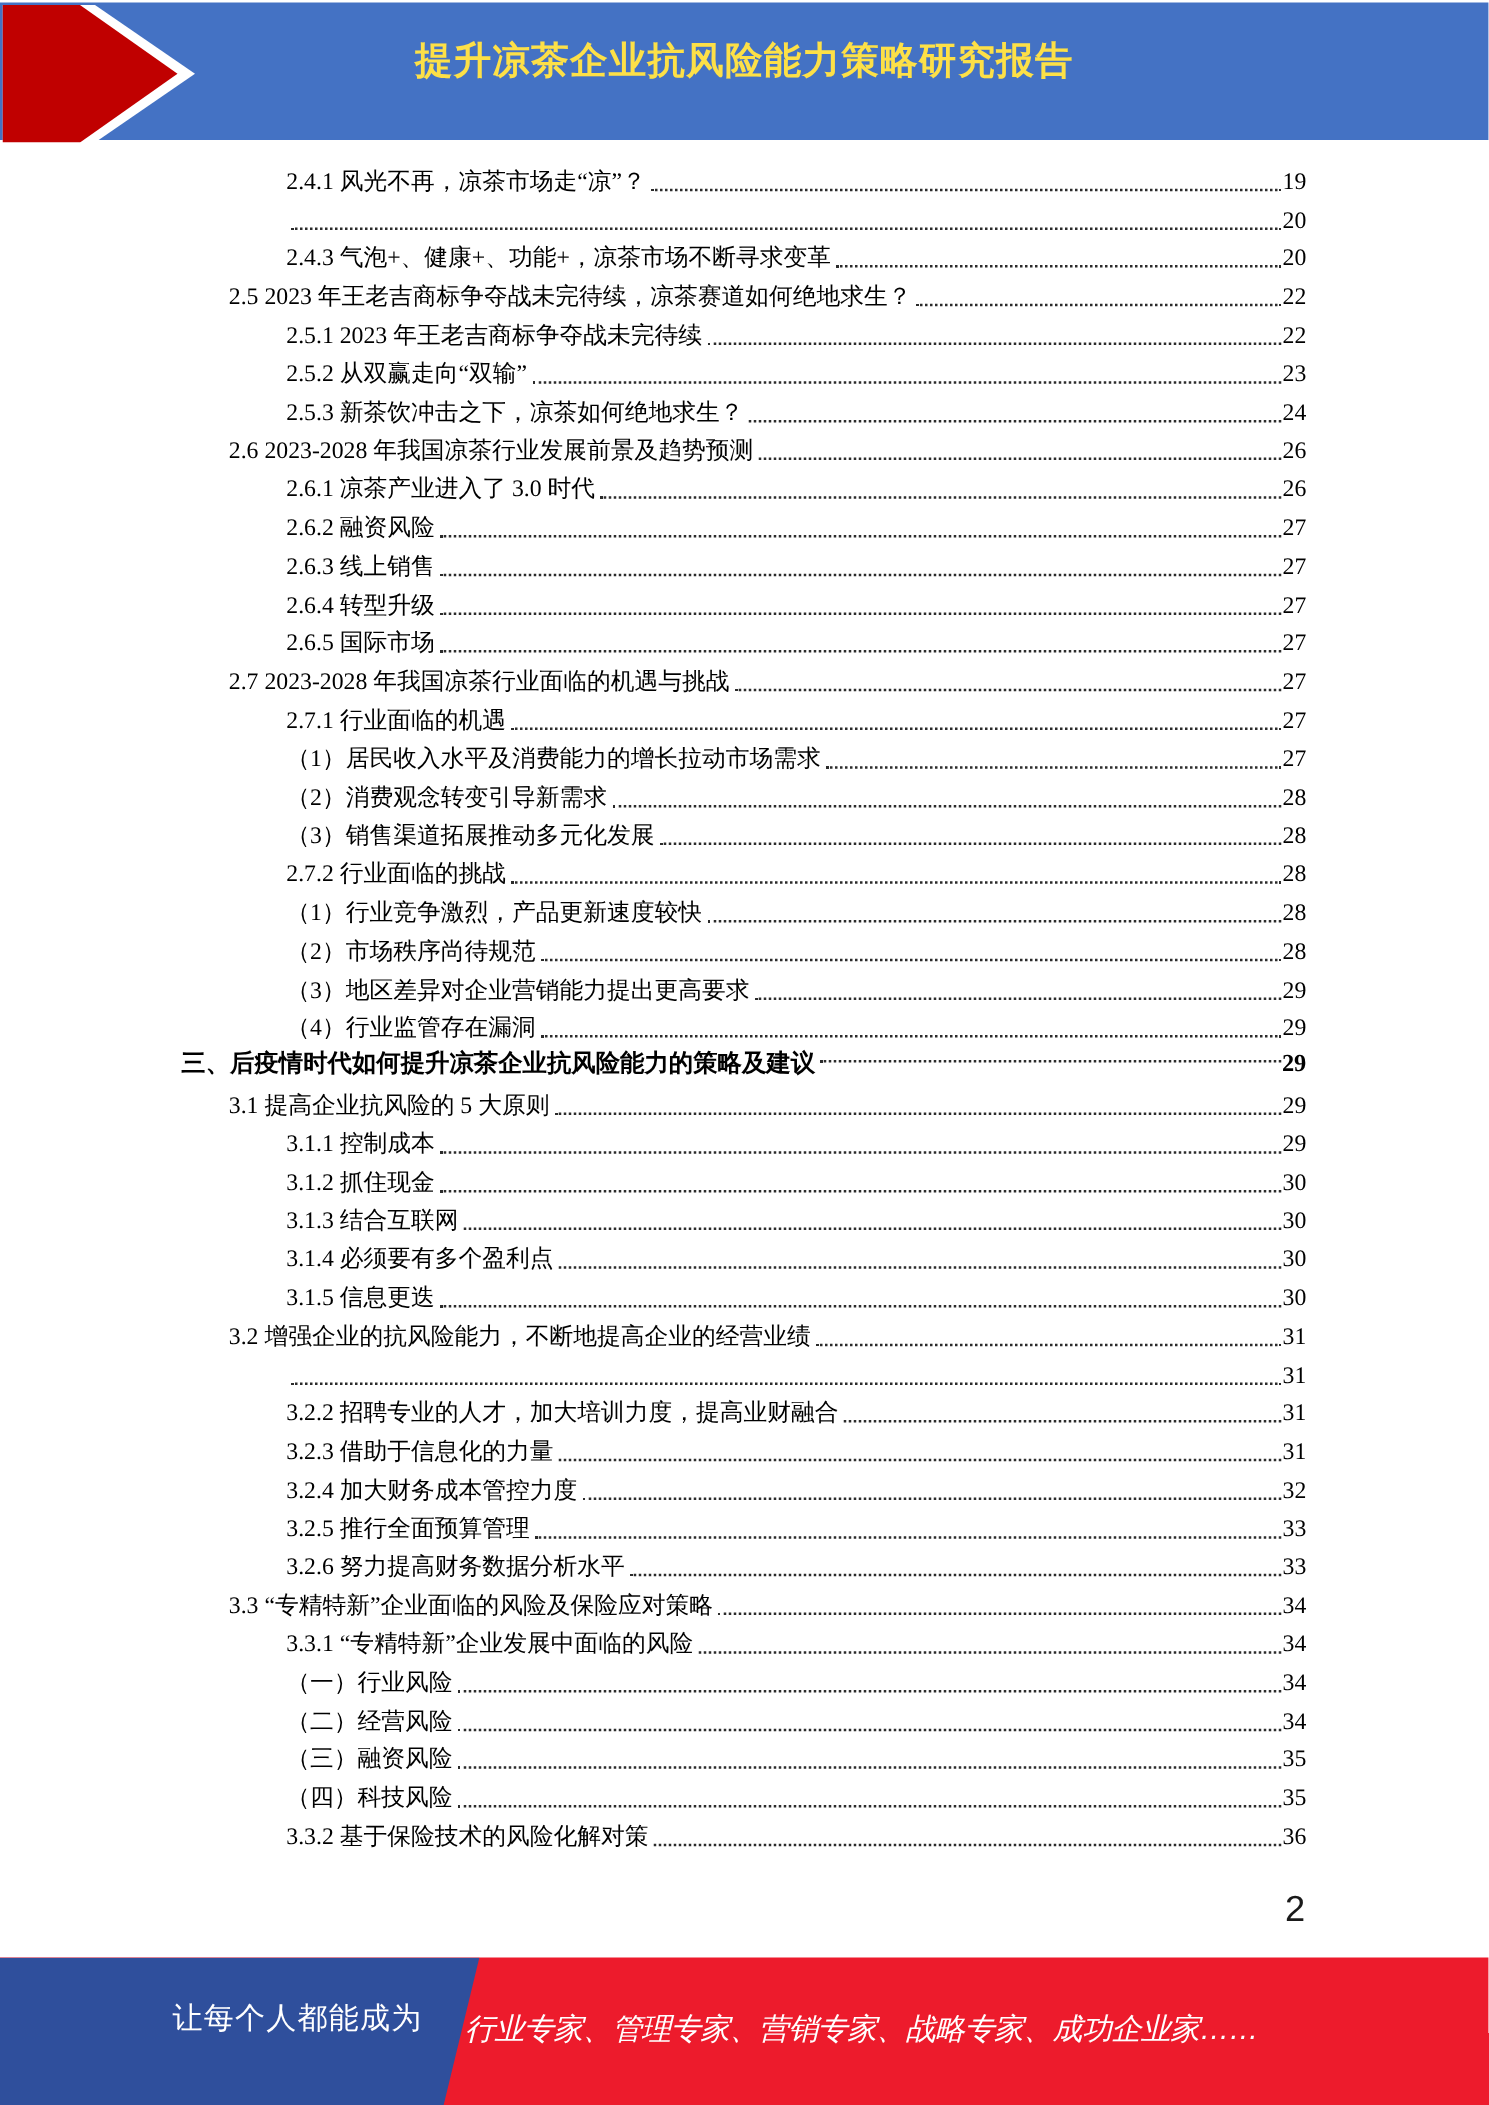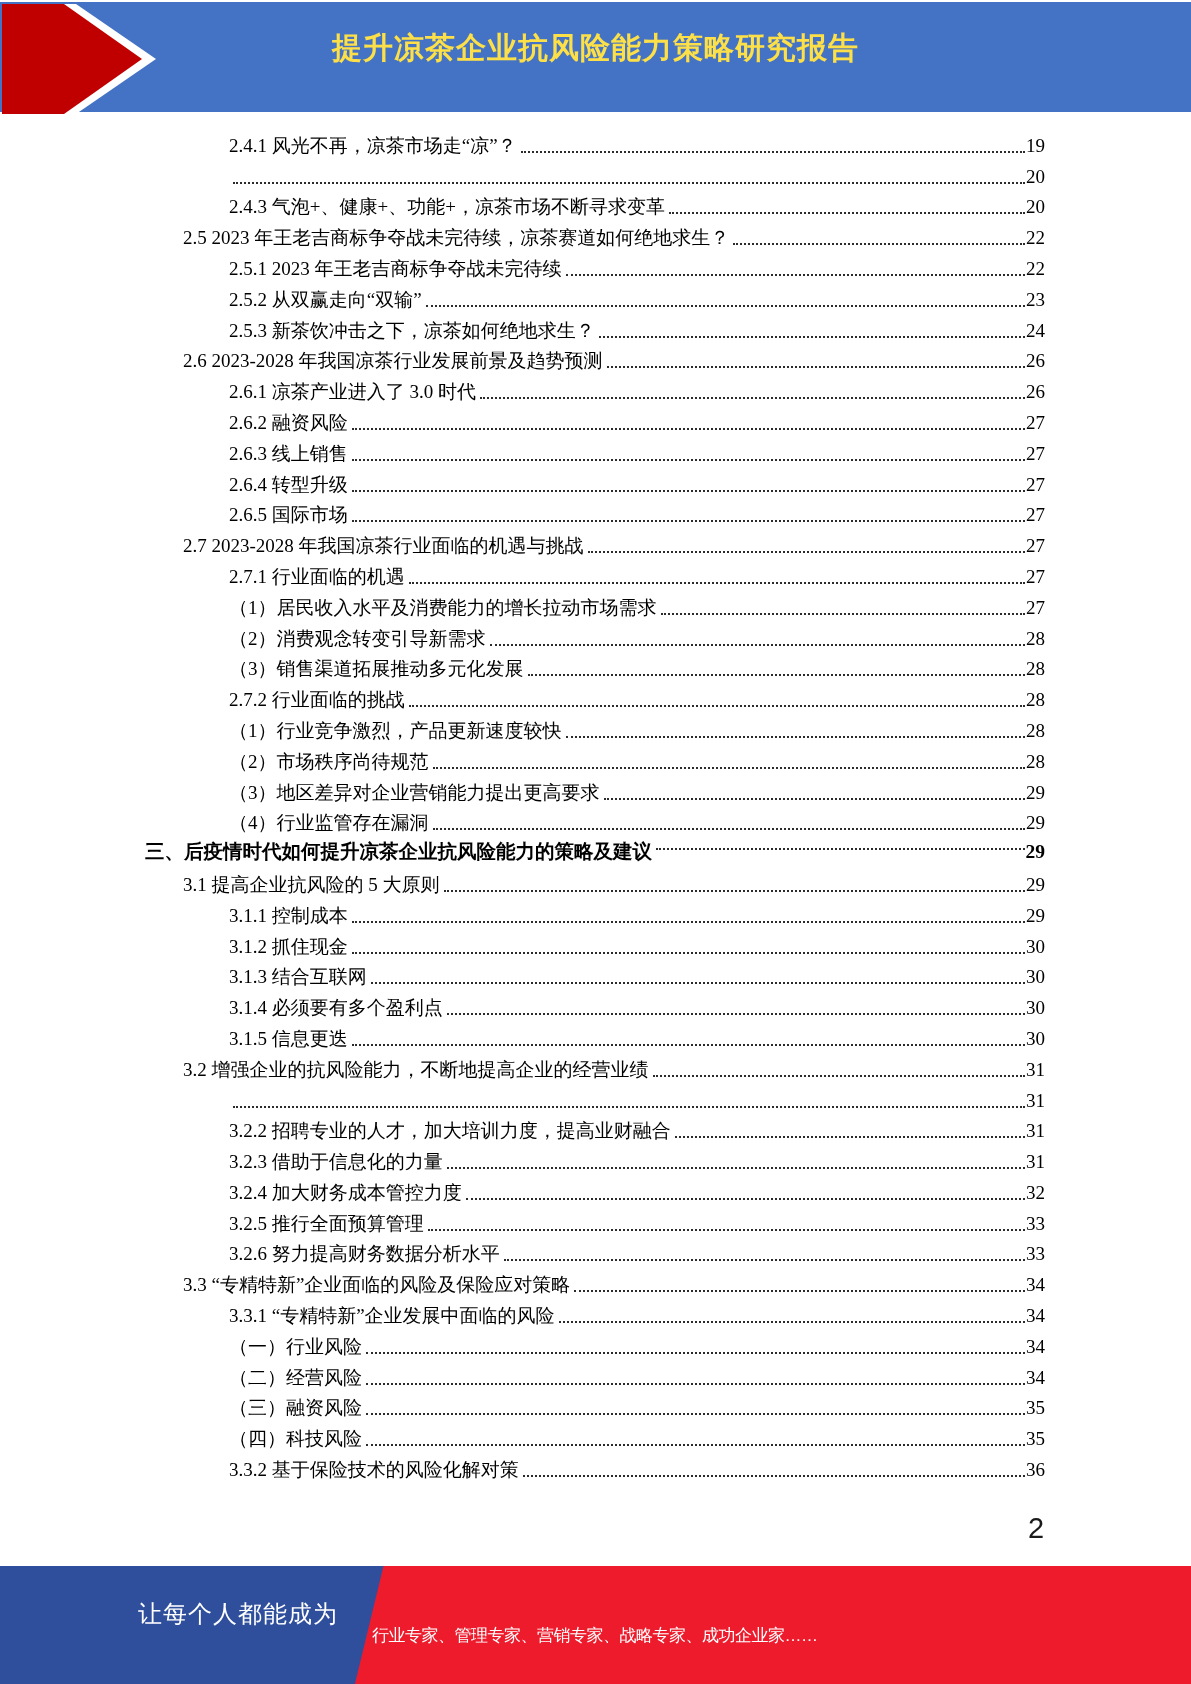--- a/index.html
+++ b/index.html
@@ -48,22 +48,23 @@
   }
   .footer-blue{
     position:absolute;inset:0;background:var(--footer-blue,#2F4F9C);
     clip-path:polygon(0 0, 32.2% 0, 29.8% 100%, 0 100%);
   }
   .footer-left-text{
     position:absolute;left:138px;top:32px;color:#fff;font-size:24px;letter-spacing:1px;
     font-family:"Liberation Sans","DejaVu Sans",sans-serif;
   }
   .footer-right-text{
-    position:absolute;left:372px;top:58px;color:#fff;font-size:17px;letter-spacing:-0.5px;
+    position:absolute;left:372px;top:41px;color:#fff;font-size:24px;letter-spacing:-0.5px;
     font-family:"Liberation Sans","DejaVu Sans",sans-serif;
+    font-style:italic;
   }
 </style>
 </head>
 <body>
 
 <div class="page" style="--header-blue: #4472C4; --footer-blue: #2F4F9C; --footer-red: #ED1B2C;">
 
   <div class="header-band">
     <svg class="header-arrow" viewBox="0 0 156 110" preserveAspectRatio="none">
       <polygon points="0,0 74,0 154,55 74,110 0,110" fill="#ffffff"></polygon>

